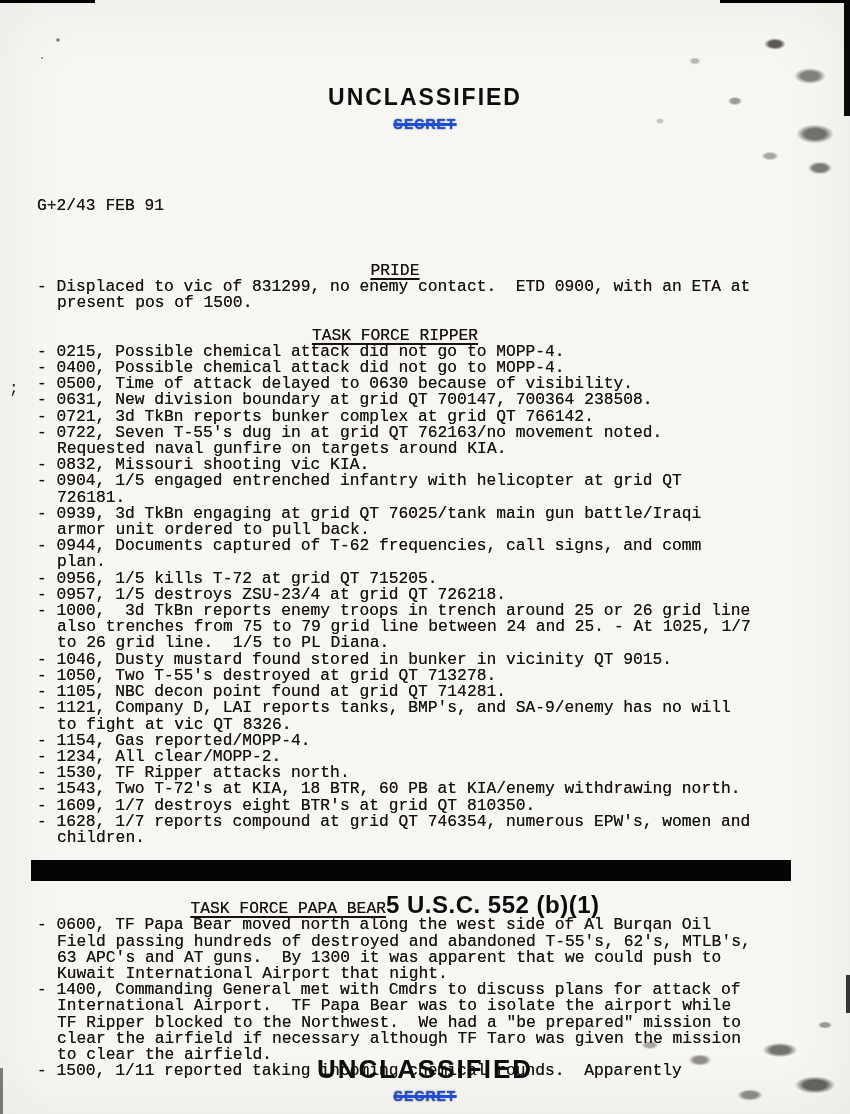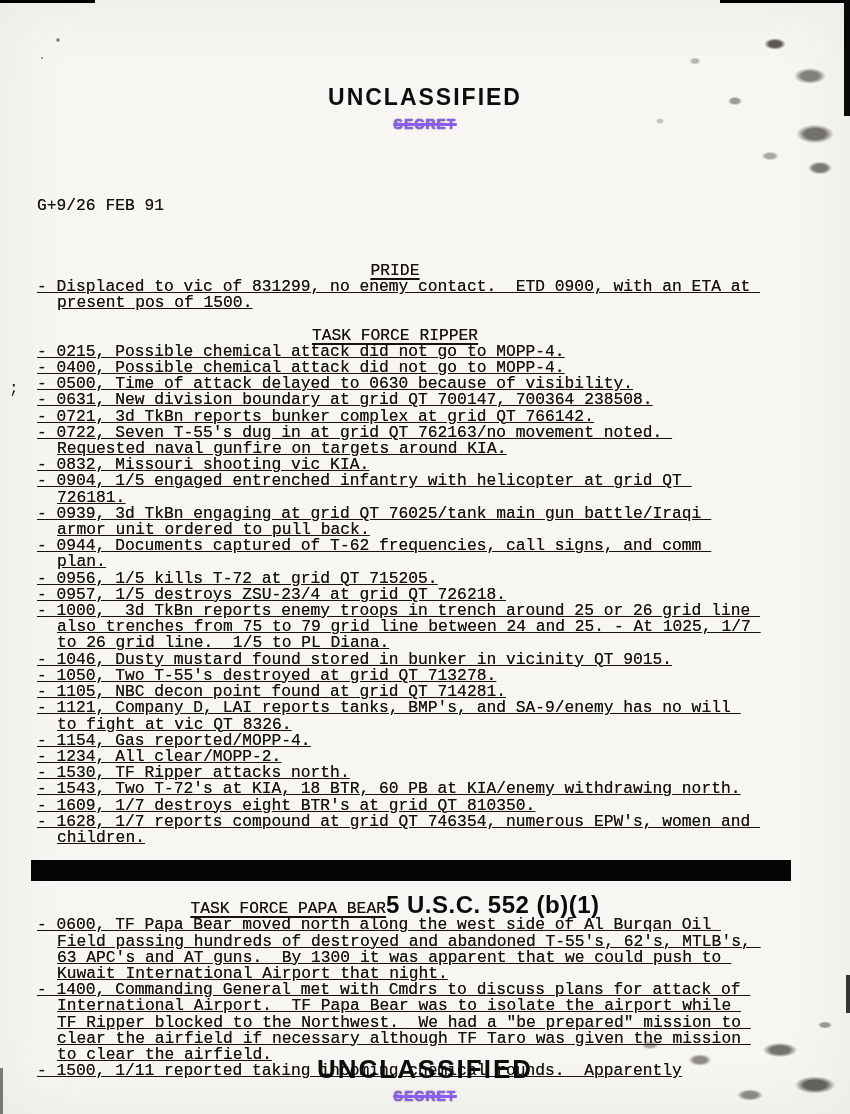--- a/index.html
+++ b/index.html
@@ -22,21 +22,21 @@
     font-weight:bold;
     color:#0d0d0d;
   }
   .stamp.hdr { top:84px; font-size:23px; letter-spacing:2px; }
   .stamp.ftr { top:1054px; font-size:26px; letter-spacing:2px; }
   .struck {
     position:absolute; left:0; width:100%;
     text-align:center;
     font-family:"Liberation Sans","DejaVu Sans",sans-serif;
     font-weight:bold;
-    color:#8b5cf6;
+    color:#1d4ed8;
     text-decoration:line-through;
     text-decoration-thickness:3px;
     filter:blur(0.5px);
     text-shadow:0 0 1.5px rgba(0,0,0,0.85);
   }
   .struck.hdr { top:116px; font-size:14px; letter-spacing:1px; }
   .struck.ftr { top:1088px; font-size:14px; letter-spacing:1px; }
   
   .content {
     position:absolute; left:37px; top:166px; width:716px;
@@ -55,21 +55,21 @@
   }
   .citation {
     font-family:"Liberation Sans","DejaVu Sans",sans-serif;
     font-weight:bold;
     font-size:24px;
     letter-spacing:0.5px;
     white-space:nowrap;
     color:#0b0b0b;
     text-shadow:none;
   }
-  .entry { padding-left:20px; text-indent:-20px;text-decoration:underline; }
+  .entry { padding-left:20px; text-indent:-20px; }
   .redaction-bar {
     height:21px; width:760px; margin-left:-6px;
     margin-top:14px; margin-bottom:2px;
     background:#050505;
   }
   
   .artifact { position:absolute; pointer-events:none; }
   .edge-right-top { right:0; top:0; width:6px; height:116px; background:#0a0a0a; }
   .edge-right-low { right:0; top:975px; width:4px; height:38px; background:#141414; opacity:.85; }
   .edge-top-left { left:0; top:0; width:95px; height:3px; background:#000; }
@@ -121,20 +121,20 @@
   <div class="artifact edge-left-bottom"></div>
   <div class="artifact noise-tr"></div>
   <div class="artifact noise-br"></div>
   <div class="artifact noise-tl"></div>
   <div class="artifact margin-mark">;</div>
 
   <div class="stamp hdr">UNCLASSIFIED</div>
   <div class="struck hdr">SECRET</div>
 
   <div class="content">
-    <div class="dateline">G+9/26 FEB 91</div>
+    <div class="dateline">G+2/43 FEB 91</div>
     <div id="sections"><div class="section"><div class="title-row"><span class="sec-title">PRIDE</span></div><div class="entry">- Displaced to vic of 831299, no enemy contact.  ETD 0900, with an ETA at present pos of 1500.</div></div><div class="section"><div class="title-row"><span class="sec-title">TASK FORCE RIPPER</span></div><div class="entry">- 0215, Possible chemical attack did not go to MOPP-4.</div><div class="entry">- 0400, Possible chemical attack did not go to MOPP-4.</div><div class="entry">- 0500, Time of attack delayed to 0630 because of visibility.</div><div class="entry">- 0631, New division boundary at grid QT 700147, 700364 238508.</div><div class="entry">- 0721, 3d TkBn reports bunker complex at grid QT 766142.</div><div class="entry">- 0722, Seven T-55's dug in at grid QT 762163/no movement noted. Requested naval gunfire on targets around KIA.</div><div class="entry">- 0832, Missouri shooting vic KIA.</div><div class="entry">- 0904, 1/5 engaged entrenched infantry with helicopter at grid QT 726181.</div><div class="entry">- 0939, 3d TkBn engaging at grid QT 76025/tank main gun battle/Iraqi armor unit ordered to pull back.</div><div class="entry">- 0944, Documents captured of T-62 frequencies, call signs, and comm plan.</div><div class="entry">- 0956, 1/5 kills T-72 at grid QT 715205.</div><div class="entry">- 0957, 1/5 destroys ZSU-23/4 at grid QT 726218.</div><div class="entry">- 1000,  3d TkBn reports enemy troops in trench around 25 or 26 grid line also trenches from 75 to 79 grid line between 24 and 25. - At 1025, 1/7 to 26 grid line.  1/5 to PL Diana.</div><div class="entry">- 1046, Dusty mustard found stored in bunker in vicinity QT 9015.</div><div class="entry">- 1050, Two T-55's destroyed at grid QT 713278.</div><div class="entry">- 1105, NBC decon point found at grid QT 714281.</div><div class="entry">- 1121, Company D, LAI reports tanks, BMP's, and SA-9/enemy has no will to fight at vic QT 8326.</div><div class="entry">- 1154, Gas reported/MOPP-4.</div><div class="entry">- 1234, All clear/MOPP-2.</div><div class="entry">- 1530, TF Ripper attacks north.</div><div class="entry">- 1543, Two T-72's at KIA, 18 BTR, 60 PB at KIA/enemy withdrawing north.</div><div class="entry">- 1609, 1/7 destroys eight BTR's at grid QT 810350.</div><div class="entry">- 1628, 1/7 reports compound at grid QT 746354, numerous EPW's, women and children.</div></div><div class="redaction-bar"></div><div class="section"><div class="title-row"><span class="sec-title">TASK FORCE PAPA BEAR</span><span class="citation">5 U.S.C. 552 (b)(1)</span></div><div class="entry">- 0600, TF Papa Bear moved north along the west side of Al Burqan Oil Field passing hundreds of destroyed and abandoned T-55's, 62's, MTLB's, 63 APC's and AT guns.  By 1300 it was apparent that we could push to Kuwait International Airport that night.</div><div class="entry">- 1400, Commanding General met with Cmdrs to discuss plans for attack of International Airport.  TF Papa Bear was to isolate the airport while TF Ripper blocked to the Northwest.  We had a "be prepared" mission to clear the airfield if necessary although TF Taro was given the mission to clear the airfield.</div><div class="entry">- 1500, 1/11 reported taking incoming chemical rounds.  Apparently</div></div></div>
   </div>
 
   <div class="stamp ftr">UNCLASSIFIED</div>
   <div class="struck ftr">SECRET</div>
 
 </div>
 
 </body></html>

